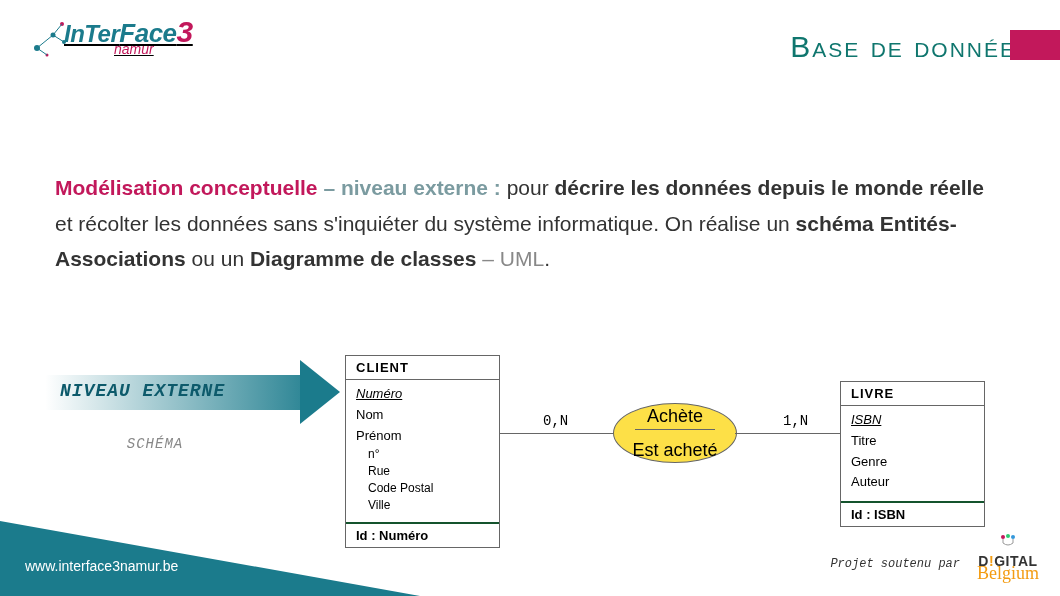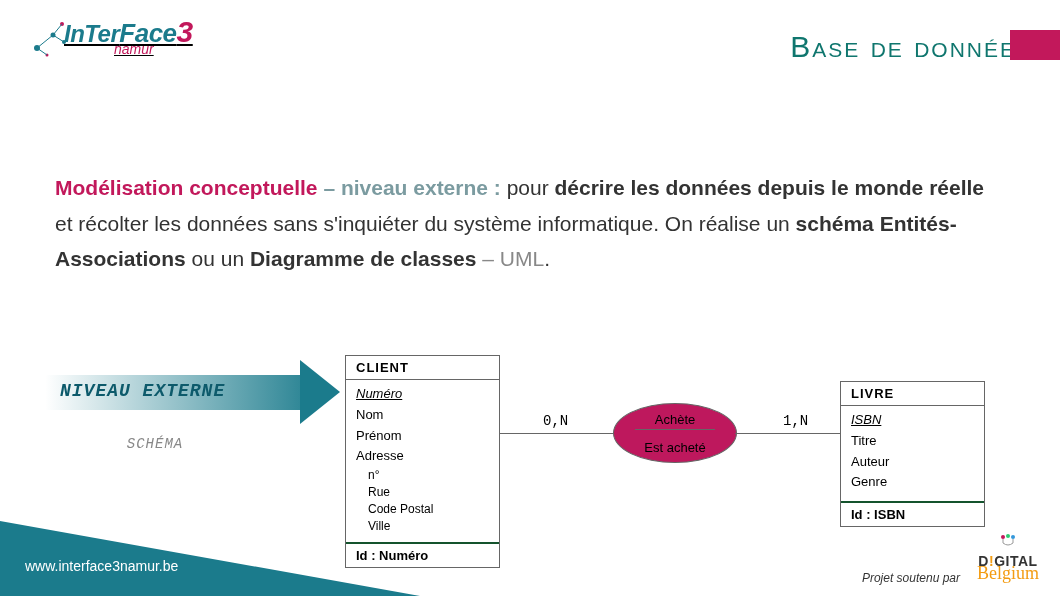--- a/index.html
+++ b/index.html
@@ -213,26 +213,26 @@
       background: #666;
     }
     .relation-ellipse {
       position: absolute;
       top: 48px;
       left: 268px;
       width: 124px;
       height: 60px;
       border: 1px solid #666;
       border-radius: 50%;
-      background: #be185d;
+      background: #fde047;
       display: flex;
       flex-direction: column;
       align-items: center;
       justify-content: center;
-      font-size: 13px;
+      font-size: 18px;
     }
     .relation-ellipse .top {
       padding-bottom: 2px;
     }
     .relation-ellipse .divider {
       width: 80px;
       height: 1px;
       background: #666;
     }
     .relation-ellipse .bottom {
@@ -258,25 +258,26 @@
     .footer-url {
       position: absolute;
       bottom: 22px;
       left: 25px;
       color: #fff;
       font-size: 14px;
       z-index: 10;
     }
     .footer-sponsor {
       position: absolute;
-      bottom: 11px;
+      bottom: 25px;
       right: 100px;
       font-size: 12px;
       font-style: italic;
       color: #333;
+      font-family: Liberation Mono, monospace;
     }
     .digital-belgium {
       position: absolute;
       bottom: 12px;
       right: 12px;
       width: 80px;
       text-align: center;
     }
     .db-icon {
       width: 18px;
@@ -337,21 +338,20 @@
   </div>
 </div>
 
 <div class="diagram">
   <div class="entity-box entity-client">
     <div class="entity-header">CLIENT</div>
     <div class="entity-attrs">
       <div class="underline">Numéro</div>
       <div>Nom</div>
       <div>Prénom</div>
-      <div>Adresse</div>
       <div class="sub">n°</div>
       <div class="sub">Rue</div>
       <div class="sub">Code Postal</div>
       <div class="sub">Ville</div>
     </div>
     <div class="entity-footer">Id : Numéro</div>
   </div>
 
   <div class="relation-line-left"></div>
   <div class="cardinality card-left">0,N</div>
@@ -363,22 +363,22 @@
   </div>
 
   <div class="relation-line-right"></div>
   <div class="cardinality card-right">1,N</div>
 
   <div class="entity-box entity-livre">
     <div class="entity-header">LIVRE</div>
     <div class="entity-attrs">
       <div class="underline">ISBN</div>
       <div>Titre</div>
+      <div>Genre</div>
       <div>Auteur</div>
-      <div>Genre</div>
     </div>
     <div class="entity-footer">Id : ISBN</div>
   </div>
 </div>
 
 <div class="footer-triangle"></div>
 <div class="footer-url">www.interface3namur.be</div>
 <div class="footer-sponsor">Projet soutenu par</div>
 
 <div class="digital-belgium">

